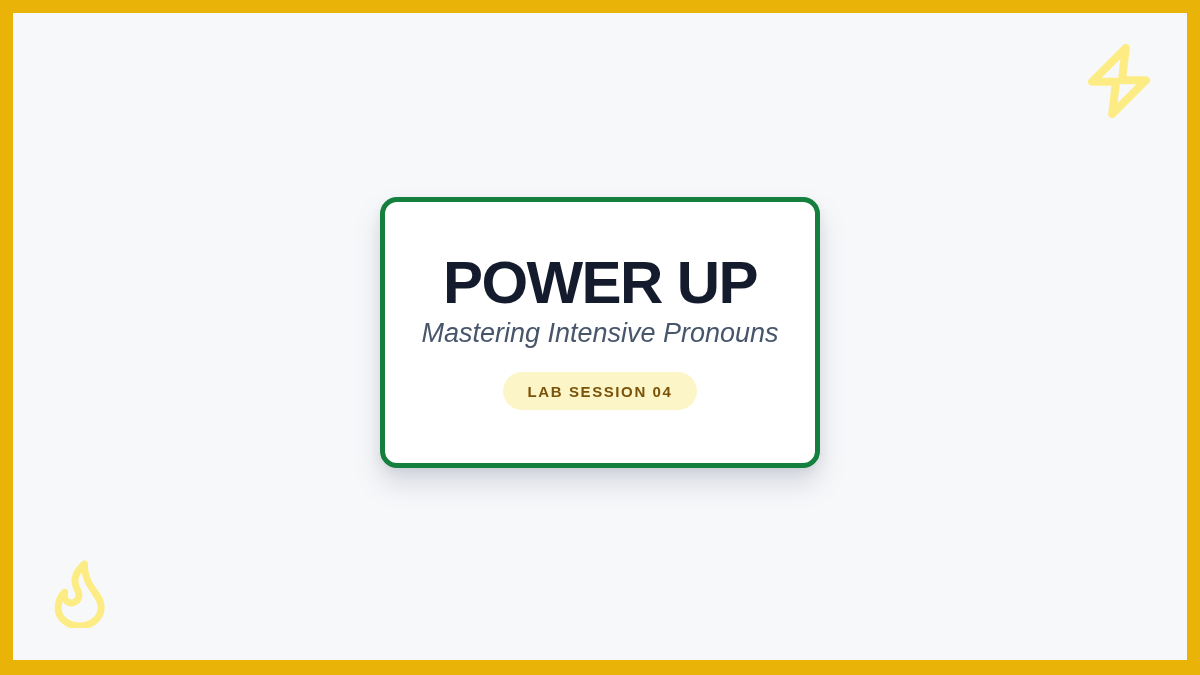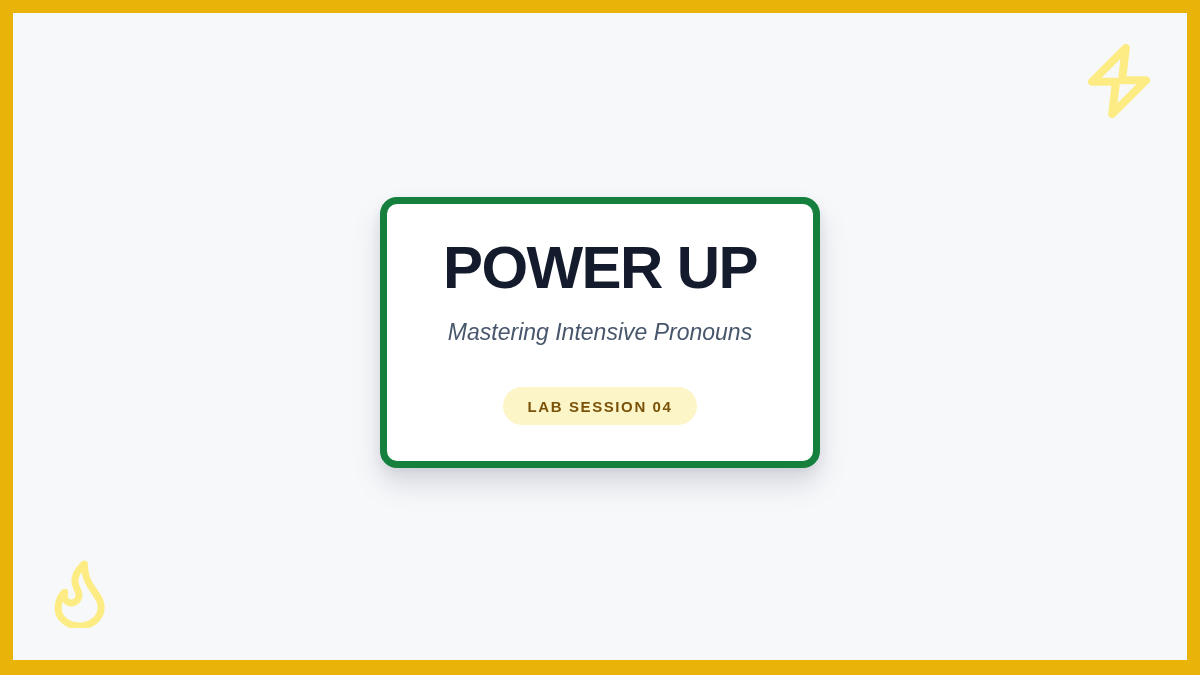--- a/index.html
+++ b/index.html
@@ -65,45 +65,45 @@
     display: flex;
     align-items: center;
     justify-content: center;
   }
   .card {
     box-sizing: border-box;
     width: 440px;
     min-height: 271px;
     margin-top: -8px;
     background: #FFFFFF;
-    border: 7px solid #15803d;
+    border: 5px solid #15803d;
     border-radius: 17px;
     box-shadow: 0 16px 26px rgba(100, 110, 130, 0.22),
                 0 4px 10px rgba(100, 110, 130, 0.10);
     display: flex;
     flex-direction: column;
     align-items: center;
-    justify-content: space-between;
+    justify-content: center;
     padding: 34px 22px 36px 22px;
   }
 
   .card-title {
     margin: 0;
     font-size: 60px;
     line-height: 1.0;
     font-weight: 900;
     letter-spacing: -1.6px;
     color: #141B2D;               
     text-align: center;
     white-space: nowrap;
   }
 
   .card-subtitle {
     margin: 4px 0 0 0;
-    font-size: 23px;
+    font-size: 27px;
     line-height: 1.2;
     font-style: italic;
     font-weight: 500;
     color: #48566B;               
     text-align: center;
     white-space: nowrap;
   }
 
   .card-badge {
     margin-top: 23px;

